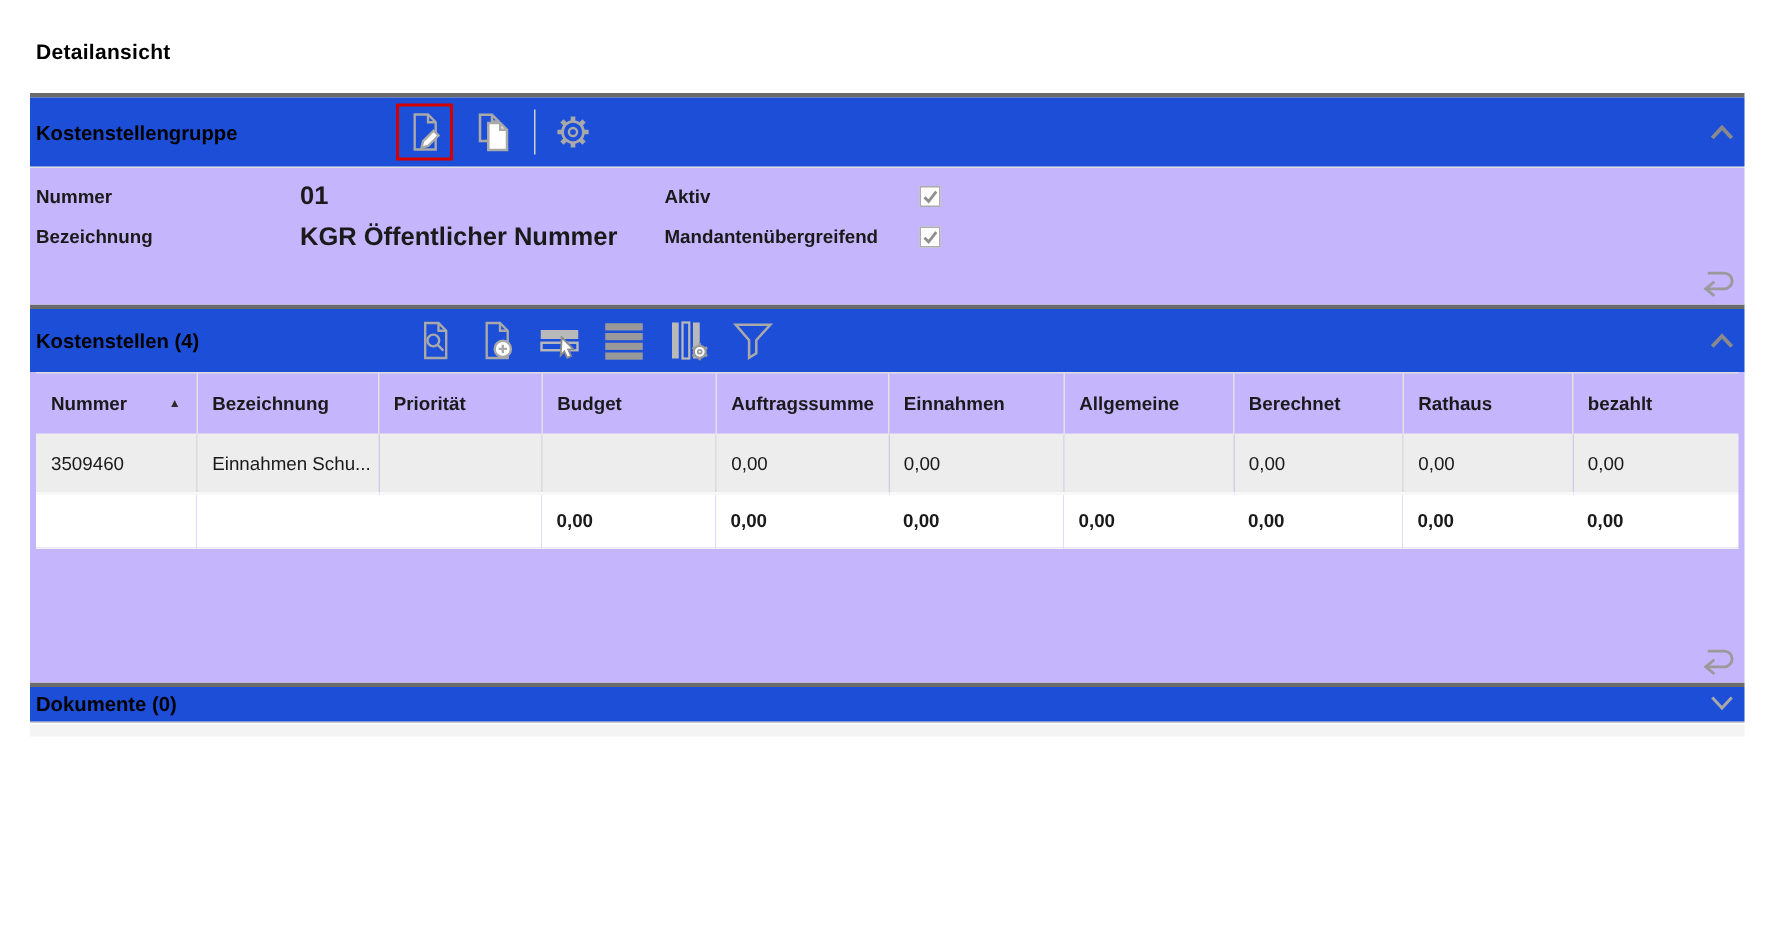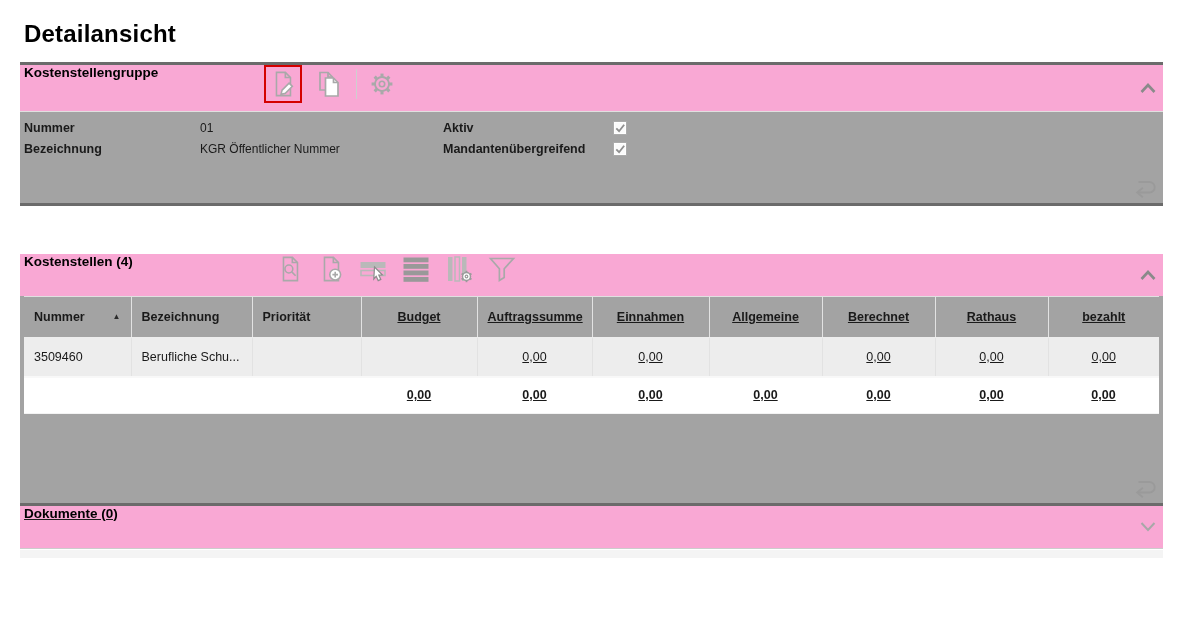--- a/index.html
+++ b/index.html
@@ -1,61 +1,61 @@
 <!DOCTYPE html>
 <html><head>
 <meta charset="utf-8">
 <style>
   * { box-sizing: border-box; margin: 0; padding: 0; }
   html, body { width: 1183px; height: 627px; background: #ffffff; overflow: hidden; }
   body { font-family: "Liberation Sans", "DejaVu Sans", sans-serif; color: #1a1a1a; }
 
   .page-title {
-    font-size: 24px; font-weight: bold; color: #000;
+    font-size: 14px; font-weight: bold; color: #000;
     margin: 21px 0 0 24px; line-height: 26px; letter-spacing: 0.2px;
   }
 
   .panel { margin: 0 20px; border-top: 3px solid #6b6b6b; }
   .panel.first { margin-top: 15px; }
 
   .panel-header {
-    position: relative; display: flex; align-items: flex-start;
-    background: #f9a8d4; padding-left: 4px;
+    position: relative; display: flex; align-items: center;
+    background: #1d4ed8; padding-left: 4px;
   }
   .panel-header.h-group { height: 46px; }
-  .panel-header.h-kost  { height: 42px; margin-top: 48px; }
-  .panel-header.h-dok   { height: 42px; text-decoration: underline; }
+  .panel-header.h-kost  { height: 42px; }
+  .panel-header.h-dok   { height: 23px; }
 
   .panel-title { font-size: 13.5px; font-weight: bold; color: #000; width: 240px; flex: 0 0 240px; }
 
   .toolbar { display: flex; align-items: center; }
   .icon-btn {
     background: transparent; border: none; padding: 0; margin-right: 13px;
     display: inline-flex; align-items: center; justify-content: center; cursor: pointer;
   }
   .icon-btn.red-frame { border: 2px solid #d40000; padding: 2px 3px; margin-right: 11px; }
   .vsep { width: 1px; height: 30px; background: #cfcfcf; margin: 0 10px 0 0; }
 
   .chevron-btn {
     position: absolute; right: 4px; top: 50%; transform: translateY(-50%);
     background: transparent; border: none; padding: 2px; cursor: pointer; line-height: 0;
   }
 
   .hairline { height: 1px; background: #e0e0e0; }
 
-  .panel-body { background: #a3a3a3; position: relative; }
+  .panel-body { background: #c4b5fd; position: relative; }
   .body-group { height: 91px; }
   .body-kost  { padding: 0 4px; }
 
   .fields {
     display: grid; grid-template-columns: 176px 243px 170px auto;
     padding: 9px 0 0 4px; row-gap: 7px; align-items: center;
   }
   .field-label { font-size: 12.5px; font-weight: bold; }
-  .field-value { font-size: 12px; }
+  .field-value { font-size: 17px; font-weight: bold; }
 
   .checkbox {
     width: 14px; height: 14px; background: #fbfbfb;
     border: 1px solid #ababab; box-shadow: inset 0 0 0 1px #ffffff;
     display: inline-flex; align-items: center; justify-content: center; cursor: default;
   }
 
   .return-btn {
     position: absolute; right: 3px; bottom: 4px;
     background: transparent; border: none; padding: 0; cursor: pointer; line-height: 0;
@@ -68,21 +68,21 @@
   }
   table.grid thead th { font-weight: bold; border-bottom: 1px solid #ededed; }
   table.grid thead th + th, table.grid tbody td + td { border-left: 1px solid #e2e2e2; }
   table.grid tbody tr td { border-bottom: 1px solid #ffffff; }
   table.grid tbody tr:nth-child(odd)  td { background: #ededed; }
   table.grid tbody tr:nth-child(even) td { background: #fafafa; }
   table.grid tfoot td {
     background: #ffffff; font-weight: bold; height: 36px;
     border-top: 2px solid #f8f8f8; border-bottom: 1px solid #f3f3f3;
   }
-  .al { text-align: left; } .ar { text-align: center; text-decoration: underline; }
+  .al { text-align: left; } .ar { text-align: left; }
   .th-flex { display: flex; align-items: center; justify-content: space-between; }
   .sort-asc { font-size: 8px; color: #2b2b2b; margin-left: 6px; }
 
   .kost-spacer { height: 89px; position: relative; }
 
   .dok-footer-line { height: 1px; background: #cccccc; margin: 0 20px; }
   .dok-strip { height: 8px; background: #f4f4f4; margin: 1px 20px 0 20px; }
 
   svg { display: block; }
 </style>
@@ -290,21 +290,21 @@
             <th class="ar">Einnahmen</th>
             <th class="ar">Allgemeine</th>
             <th class="ar">Berechnet</th>
             <th class="ar">Rathaus</th>
             <th class="ar">bezahlt</th>
           </tr>
         </thead>
       <tbody>
           <tr>
             <td class="al">3509460</td>
-            <td class="al">Berufliche Schu...</td>
+            <td class="al">Einnahmen Schu...</td>
             <td class="al"></td>
             <td class="ar"></td>
             <td class="ar">0,00</td>
             <td class="ar">0,00</td>
             <td class="ar"></td>
             <td class="ar">0,00</td>
             <td class="ar">0,00</td>
             <td class="ar">0,00</td>
           </tr>
         </tbody>

